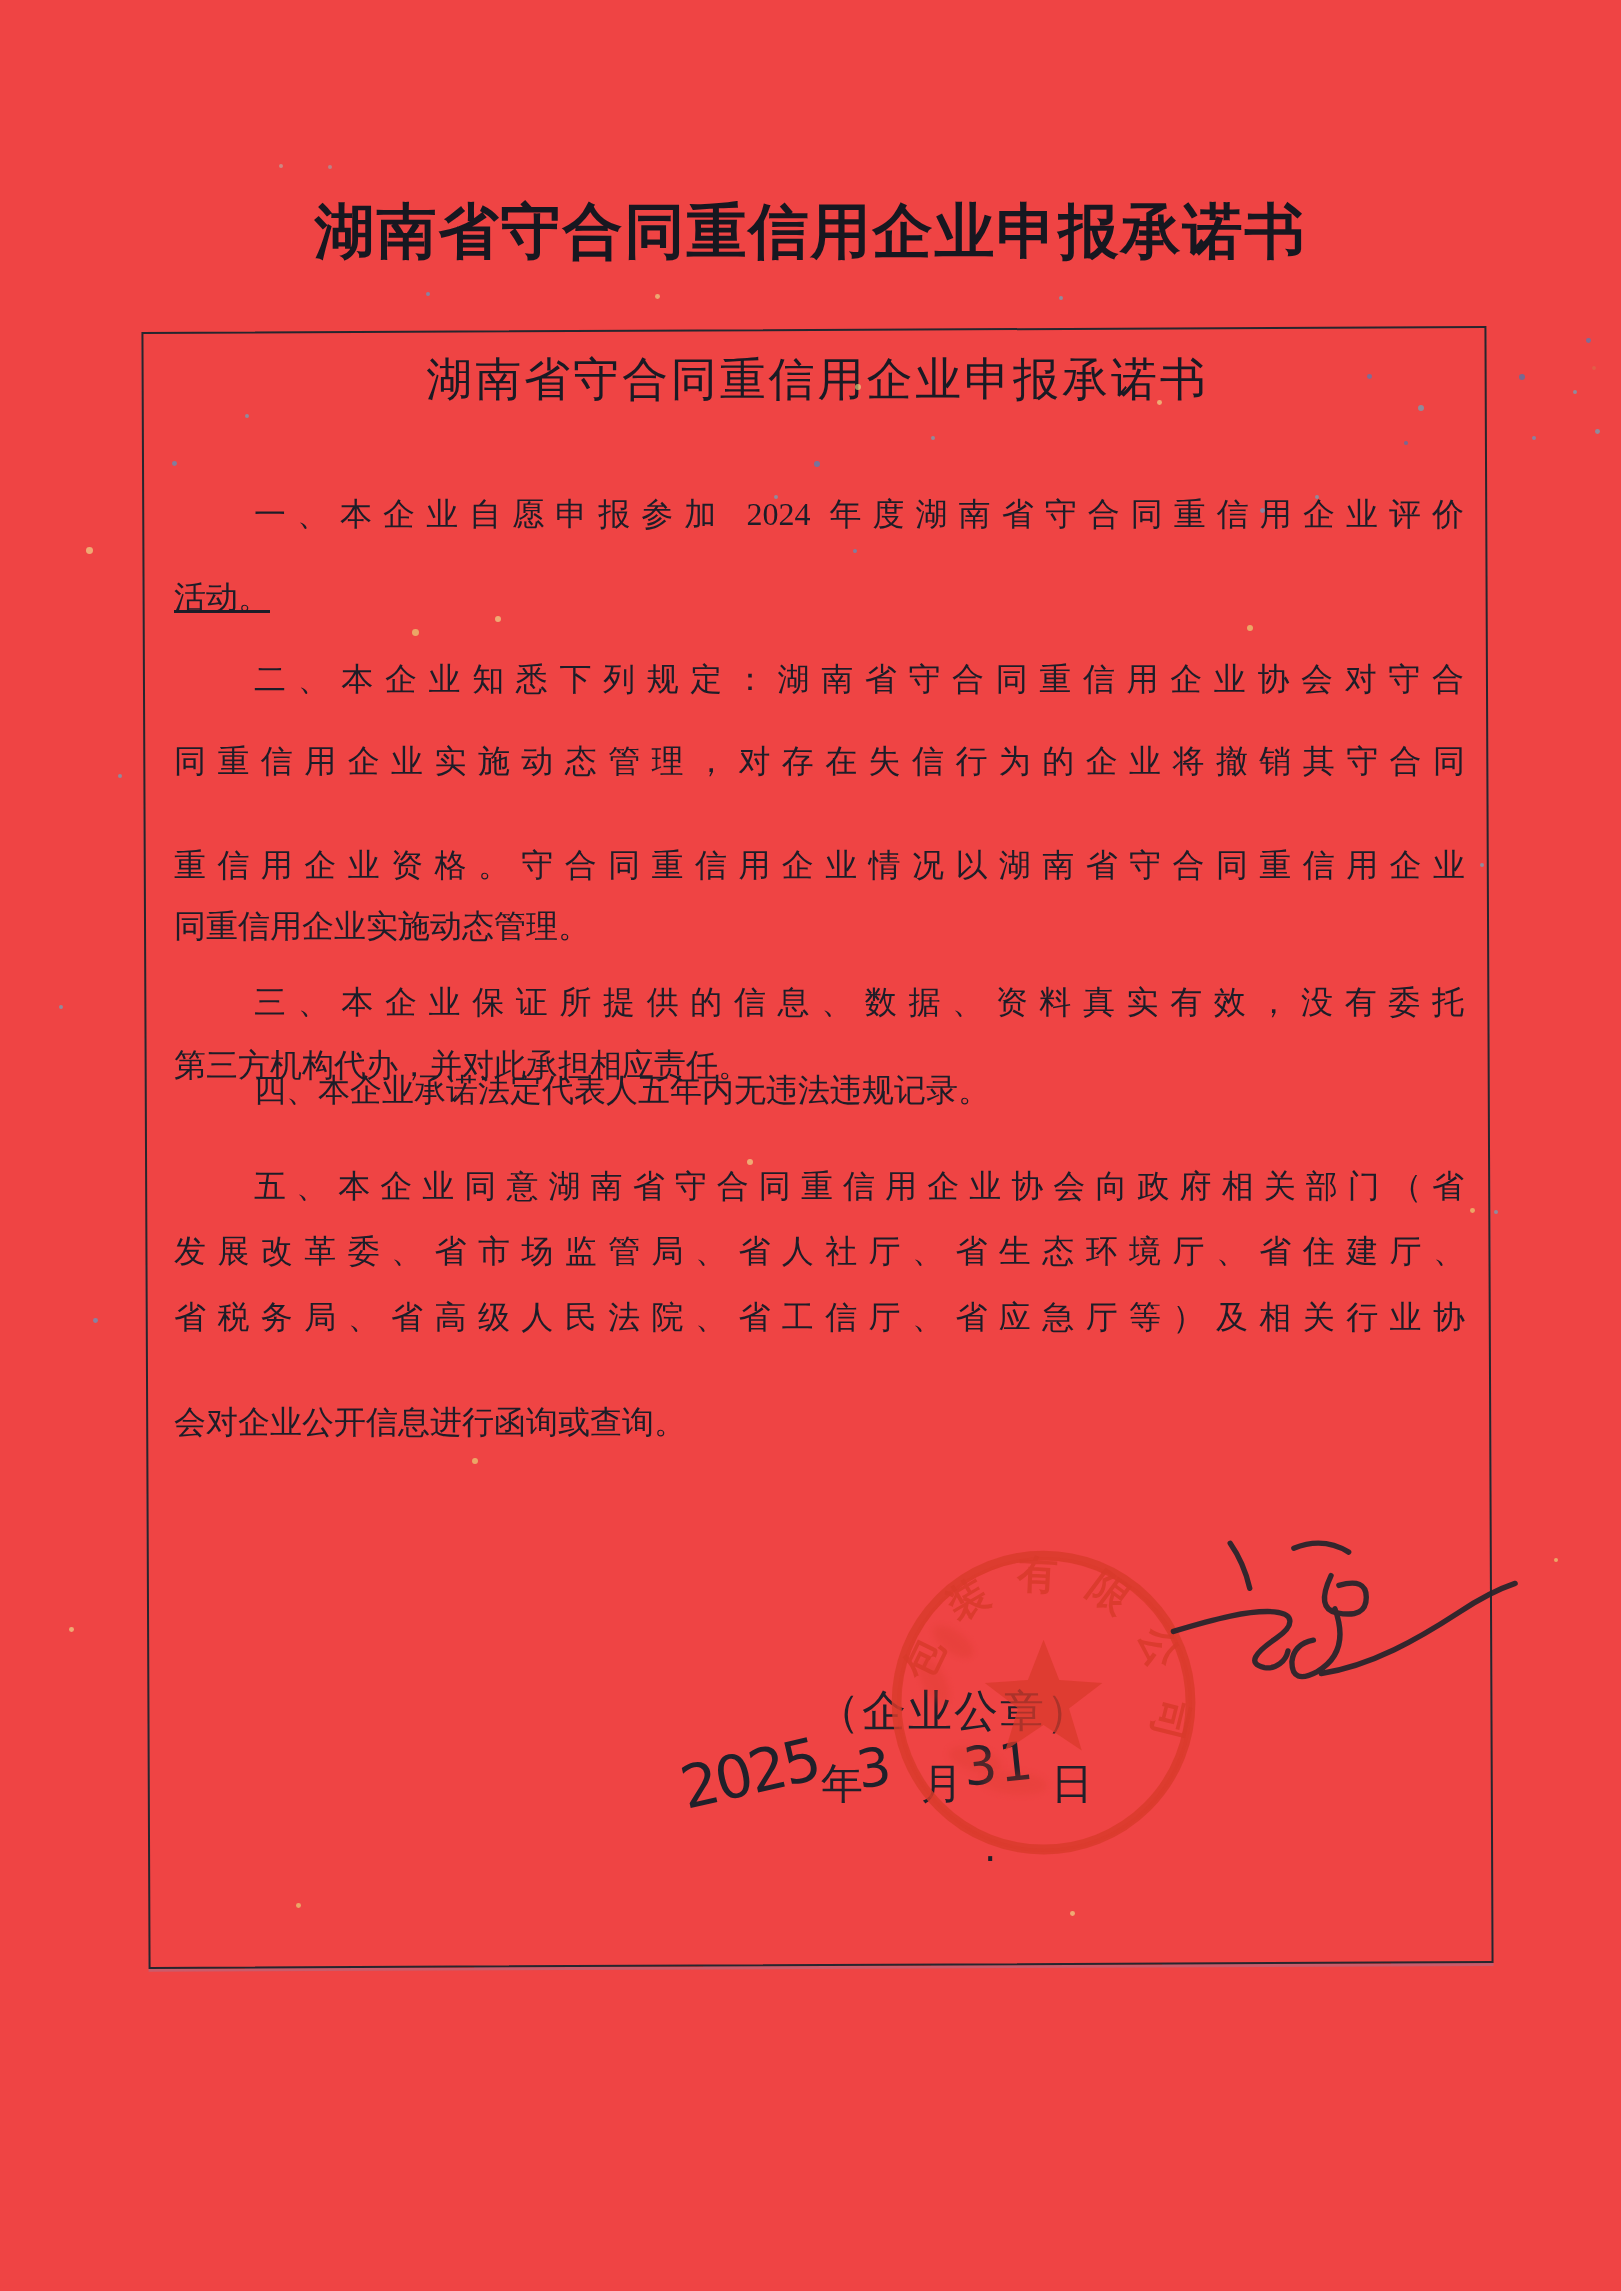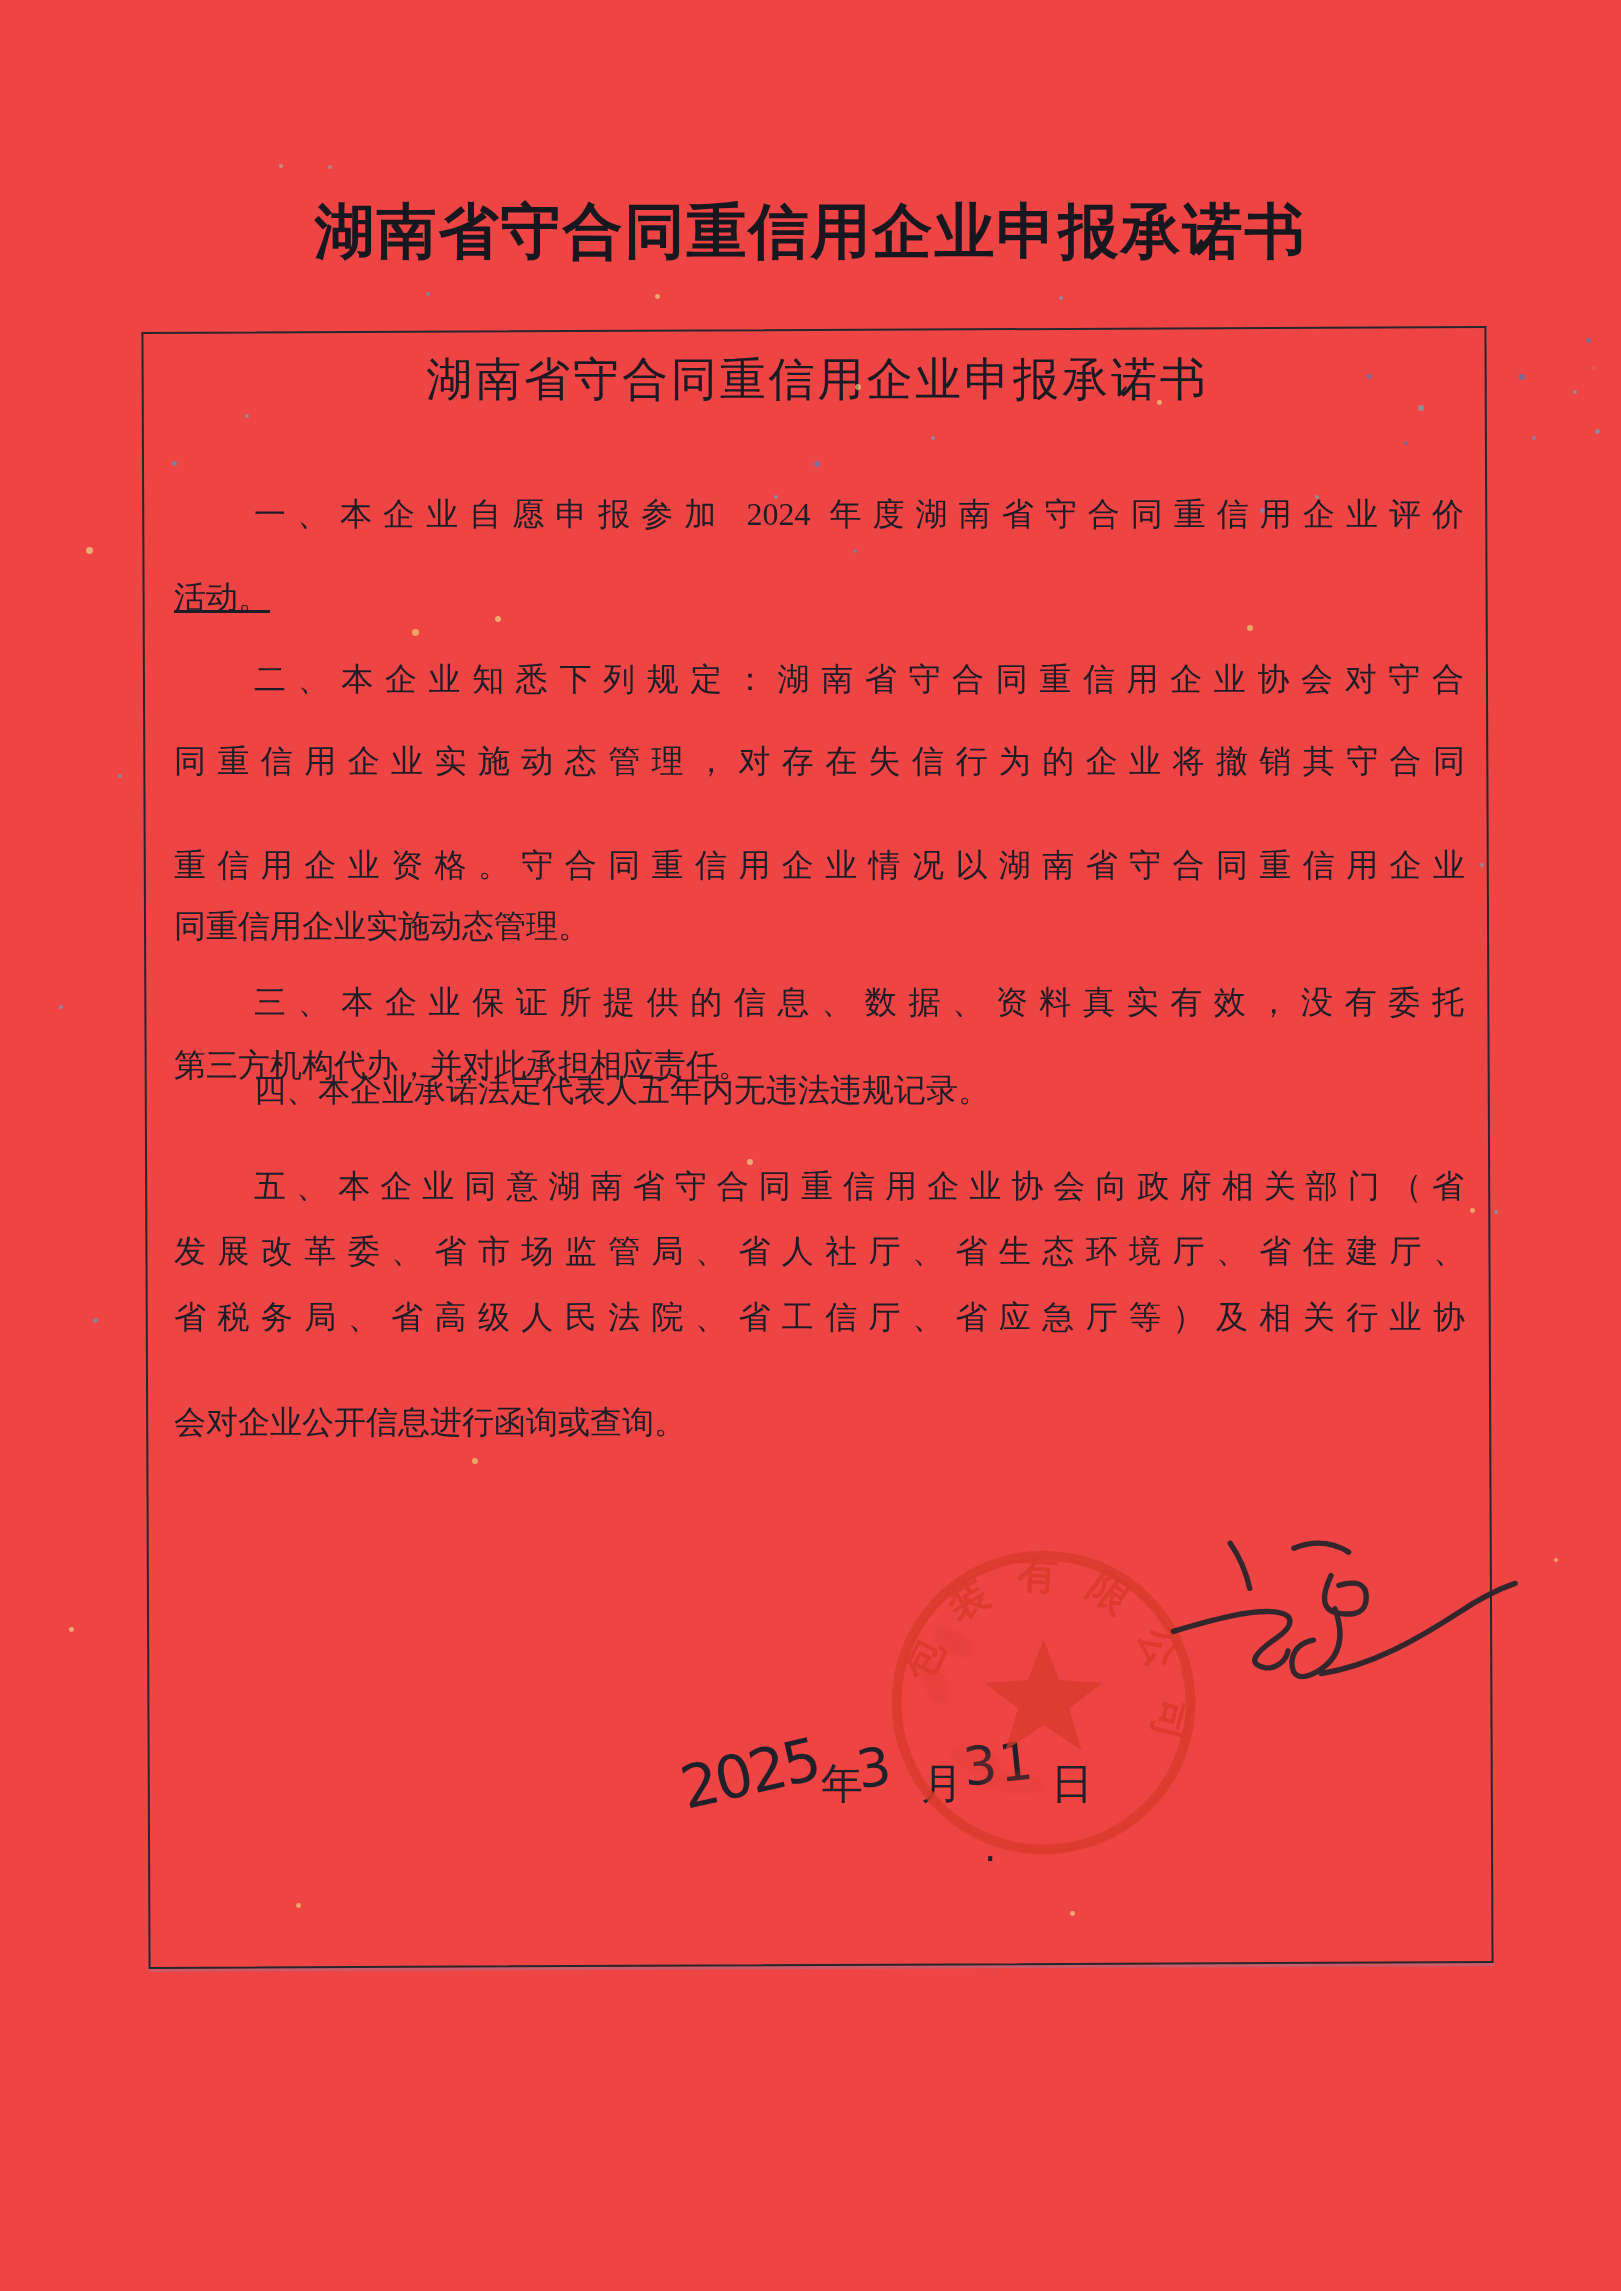--- a/index.html
+++ b/index.html
@@ -83,20 +83,21 @@
       <div class="body-line indent justify" style="top: 978px;">三、本企业保证所提供的信息、数据、资料真实有效，没有委托</div>
       <div class="body-line" style="top: 1041px;">第三方机构代办，并对此承担相应责任。</div>
       <div class="body-line indent" style="top: 1058px; margin-top: 8px;">四、本企业承诺法定代表人五年内无违法违规记录。</div>
       <div class="body-line indent justify" style="top: 1162px;">五、本企业同意湖南省守合同重信用企业协会向政府相关部门（省</div>
       <div class="body-line justify" style="top: 1227px;">发展改革委、省市场监管局、省人社厅、省生态环境厅、省住建厅、</div>
       <div class="body-line justify" style="top: 1293px;">省税务局、省高级人民法院、省工信厅、省应急厅等）及相关行业协</div>
       <div class="body-line" style="top: 1358px; margin-top: 40px;">会对企业公开信息进行函询或查询。</div>
     </div>
 
 
+  <div class="seal-caption">（企业公章）</div>
 
   <div class="date-line">
     <span class="date-hw hw-year">2025</span>
     <span class="date-print u-year">年</span>
     <span class="date-hw hw-month">3</span>
     <span class="date-print u-month">月</span>
     <span class="date-hw hw-day">31</span>
     <span class="date-print u-day">日</span>
     <span class="date-hw hw-dot">.</span>
   </div>

